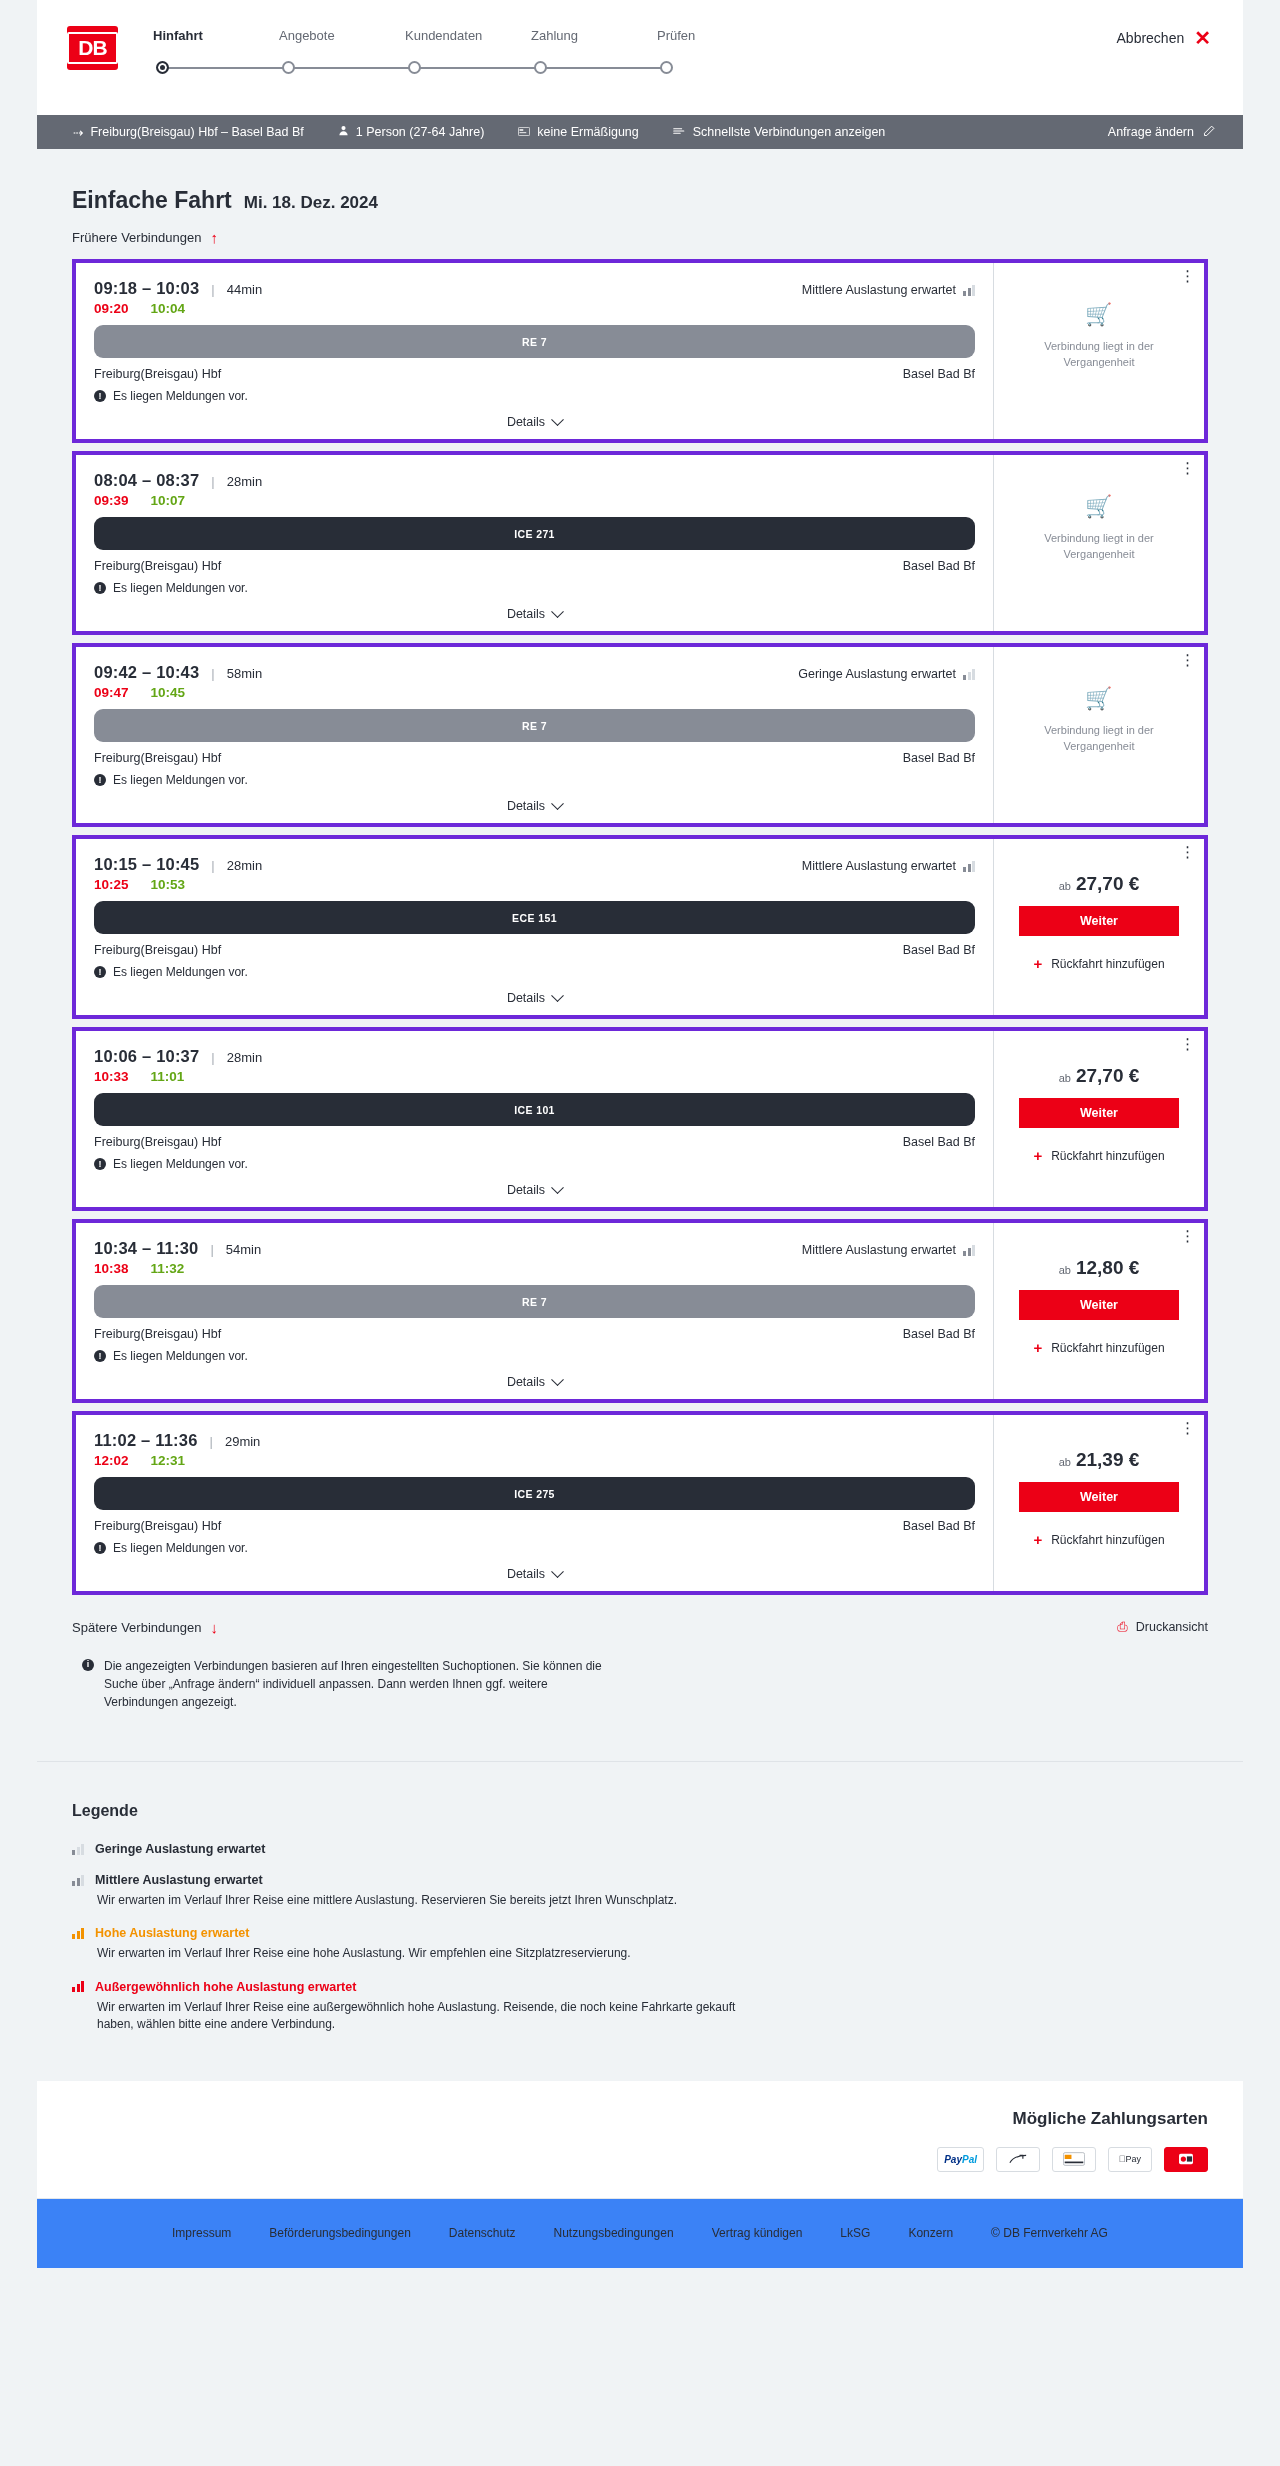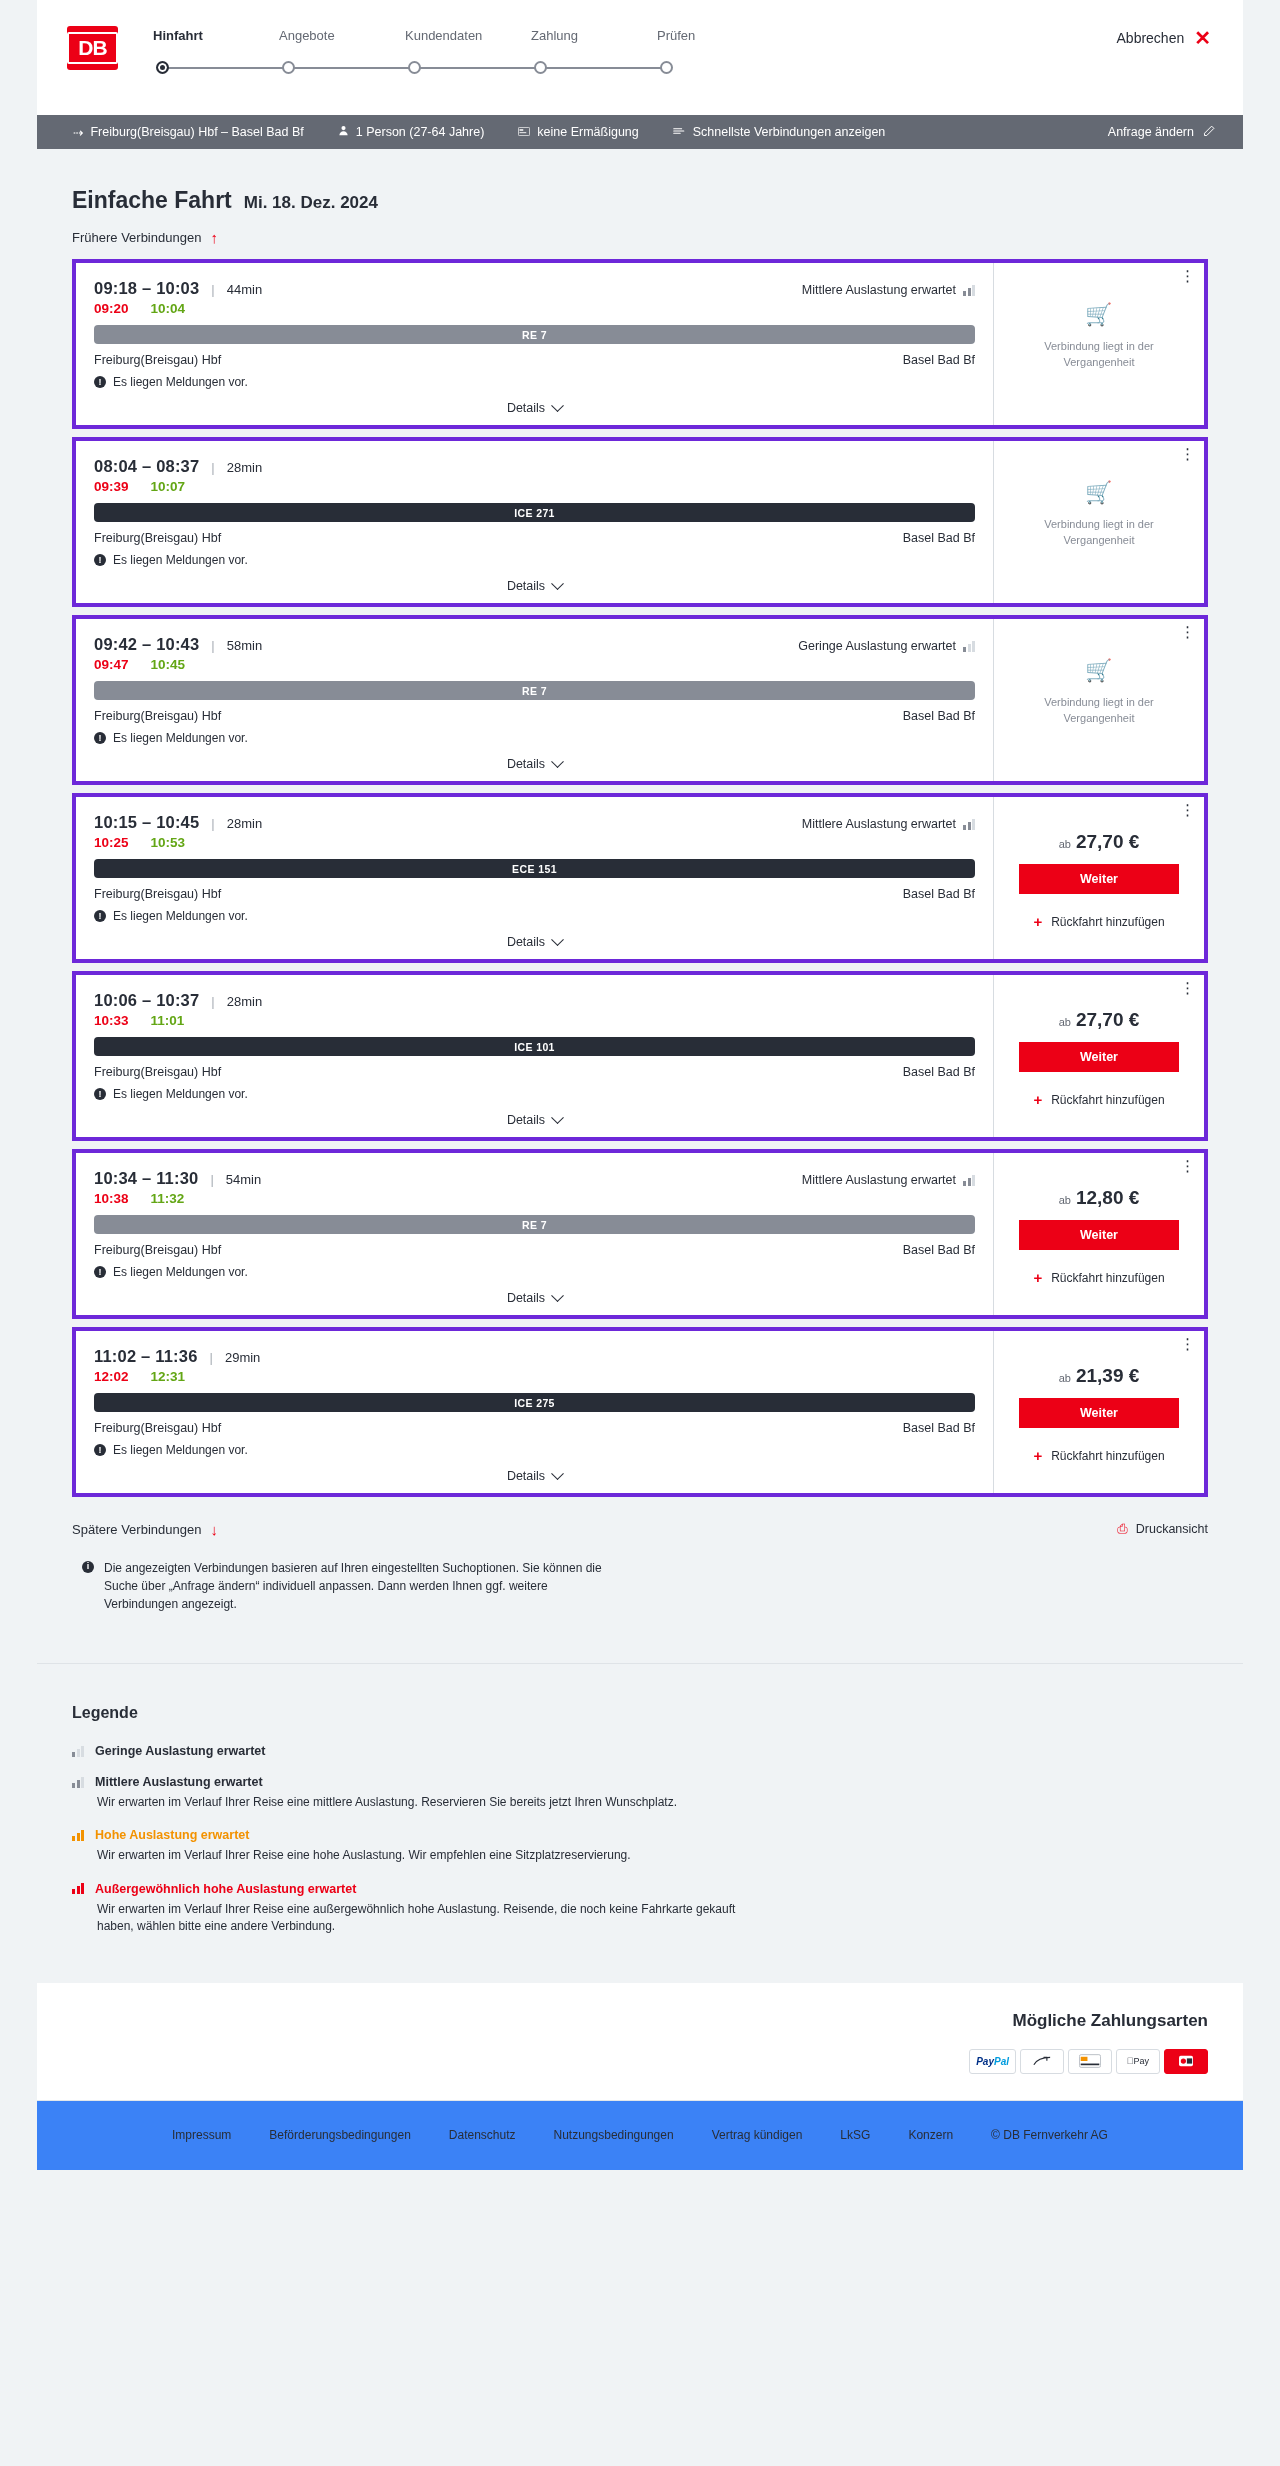--- a/index.html
+++ b/index.html
@@ -197,22 +197,22 @@
     display: flex; gap: 22px;
     margin-top: 3px;
     font-size: 13.5px;
     font-weight: bold;
     color: #ec0016;
   }
   .row2 .t2 { color: #63a615; }
 
   .train-bar {
     margin-top: 9px;
-    height: 19px;
-    border-radius: 4px;
+    height: 33px;
+    border-radius: 9px;
     color: #ffffff;
     font-size: 10.5px;
     font-weight: bold;
     letter-spacing: 0.4px;
     display: flex; align-items: center; justify-content: center;
   }
   .train-bar.dark { background: #282d37; }
   .train-bar.grey { background: #878c96; }
 
   .row3 {
@@ -327,21 +327,21 @@
   .legend-head .lc-vhigh { color: #ec0016; }
 
   
   .payments {
     background: #ffffff;
     margin: 0 37px;
     padding: 28px 35px 26px 35px;
     text-align: right;
   }
   .pay-title { font-size: 17px; font-weight: bold; margin-bottom: 18px; }
-  .pay-icons { display: flex; gap: 4px; justify-content: flex-end; align-items: center; }
+  .pay-icons { display: flex; gap: 12px; justify-content: flex-end; align-items: center; }
   .pay-chip {
     height: 25px; min-width: 44px;
     border: 1px solid #d7dce1;
     border-radius: 3px;
     background: #ffffff;
     display: flex; align-items: center; justify-content: center;
     font-size: 9px;
     padding: 0 6px;
     color: #282d37;
   }

